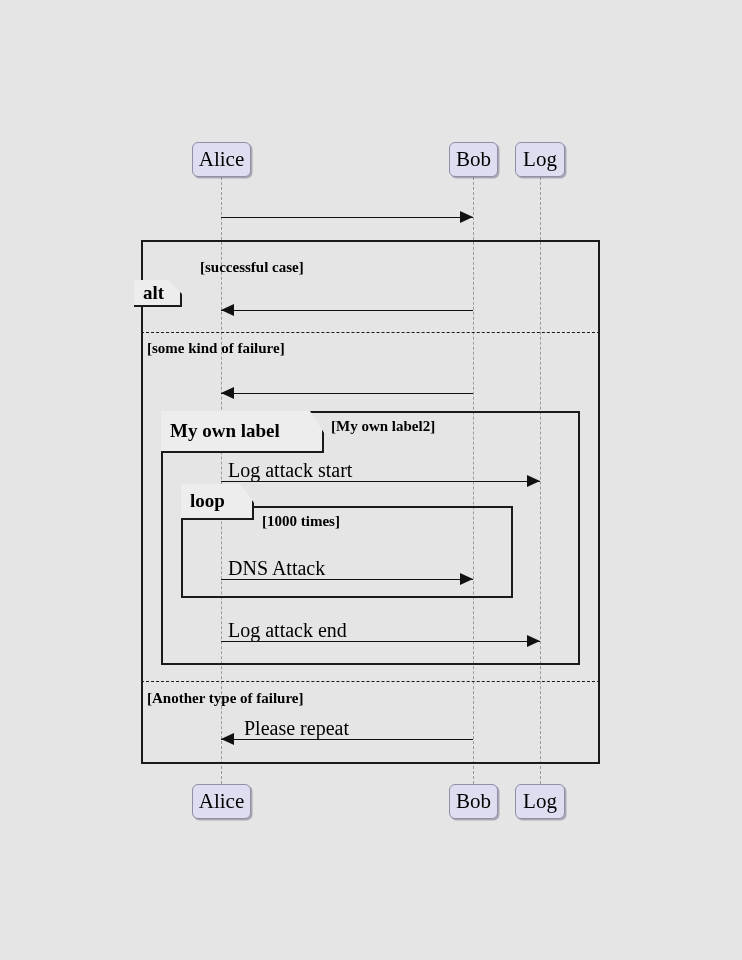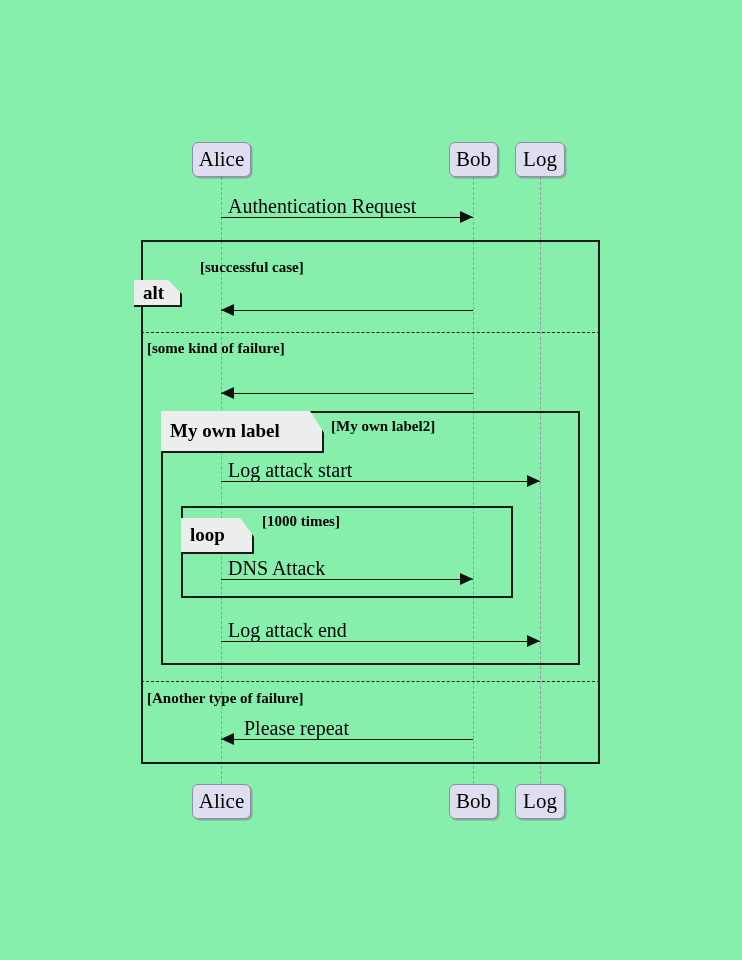--- a/index.html
+++ b/index.html
@@ -4,21 +4,21 @@
 <style>
   html, body {
     margin: 0;
     padding: 0;
     background: #ffffff;
   }
   #diagram {
     position: relative;
     width: 742px;
     height: 960px;
-    background: #86efac;
+    background: #e5e5e5;
     font-family: "Liberation Serif", "DejaVu Serif", serif;
     overflow: hidden;
   }
 
   
   .participant {
     position: absolute;
     box-sizing: border-box;
     background: #DEDEF0;
     border: 1.5px solid #8F8FA8;
@@ -129,24 +129,23 @@
   <div class="frame-cond" style="left:147px; top:341px;">[some kind of failure]</div>
 
   <div class="frame-divider" style="left:141px; top:681px; width:459px;"></div>
   <div class="frame-cond" style="left:147px; top:691px;">[Another type of failure]</div>
 
   <div class="frame frame-inner" style="left:161px; top:411px; width:419px; height:254px;"></div>
   <div class="frame-label" style="left:161px; top:411px; width:163px; height:42px;">My own label</div>
   <div class="frame-cond" style="left:331px; top:419px;">[My own label2]</div>
 
   <div class="frame frame-inner" style="left:181px; top:506px; width:332px; height:92px;"></div>
-  <div class="frame-label" style="left:181px; top:518px; width:73px; height:36px;">loop</div>
+  <div class="frame-label" style="left:181px; top:484px; width:73px; height:36px;">loop</div>
   <div class="frame-cond" style="left:262px; top:514px;">[1000 times]</div>
 
-  <div class="msg-label" style="left:228px; top:196px;">Authentication Request</div>
   <div class="msg-line" style="left:221px; top:217px; width:252px;"></div>
   <div class="arrow-head arrow-right" style="left:460px; top:210.5px;"></div>
 
   <div class="msg-line" style="left:221px; top:310px; width:252px;"></div>
   <div class="arrow-head arrow-left" style="left:221px; top:303.5px;"></div>
 
   <div class="msg-line" style="left:221px; top:393px; width:252px;"></div>
   <div class="arrow-head arrow-left" style="left:221px; top:386.5px;"></div>
 
   <div class="msg-label" style="left:228px; top:460px;">Log attack start</div>

